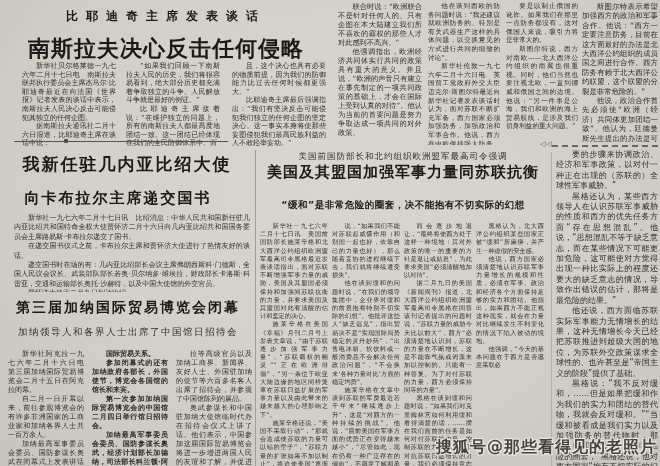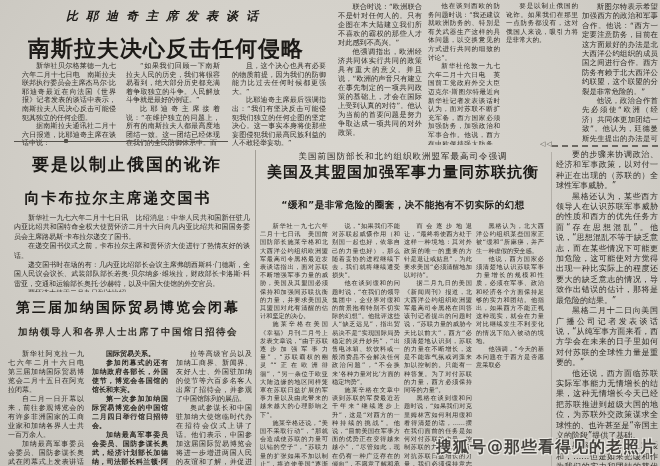--- a/index.html
+++ b/index.html
@@ -12,32 +12,32 @@
   .vrule{position:absolute;width:1px;background:#a29e96;}
   .dotline{position:absolute;height:1px;background:#55524c;}
   .dot{position:absolute;width:4px;height:4px;background:#55524c;border-radius:1px;}
   .squiggle{position:absolute;height:0;border-top:2px dashed #6b6862;}
   .arrows{position:absolute;font-size:7px;color:#55524c;letter-spacing:1px;}
   #watermark{position:absolute;left:436px;top:437px;width:224px;
     font-size:16px;font-weight:bold;letter-spacing:1px;color:#45433f;white-space:nowrap;
     text-shadow:-1px -1px 0 #e9e7e1,1px -1px 0 #e9e7e1,-1px 1px 0 #e9e7e1,1px 1px 0 #e9e7e1,0 0 2px #e9e7e1;
     z-index:9;}
   
-  #a1-kicker{left:0;top:8px;width:332px;font-size:12px;letter-spacing:8px;font-weight:bold;font-style:italic;}
+  #a1-kicker{left:0;top:8px;width:332px;font-size:12px;letter-spacing:8px;font-weight:bold;}
   #a1-headline{left:0;top:27px;width:332px;font-size:22px;letter-spacing:1px;margin-top:7px;}
   .a1col{width:94px;top:62px;height:86px;font-size:7px;line-height:8.6px;}
   
   .tscol{top:2px;height:143px;font-size:6.6px;line-height:8.6px;}
   
   #a2-h1{left:0;top:153px;width:254px;font-size:17px;letter-spacing:2px;}
   #a2-h2{left:0;top:181px;width:236px;font-size:15px;letter-spacing:2px;margin-top:8px;}
   #a2-body{left:14px;top:214px;width:236px;height:78px;font-size:7px;line-height:9.4px;}
   
   #a3-headline{left:0;top:299px;width:256px;font-size:14px;letter-spacing:2px;}
-  #a3-subhead{left:0;top:326px;width:256px;font-size:9.5px;letter-spacing:1.5px;font-weight:bold;color:#33302a;}
+  #a3-subhead{left:0;top:326px;width:256px;font-size:9.5px;letter-spacing:1.5px;font-weight:normal;color:#33302a;}
   .a3col{top:350px;height:116px;width:76px;font-size:7px;line-height:9px;}
   
   #c-kicker{left:258px;top:151px;width:290px;font-size:8.5px;letter-spacing:1px;font-weight:normal;color:#2e2b26;}
   #c-headline{left:258px;top:163px;width:290px;font-size:15px;letter-spacing:1px;}
   #c-subhead{left:258px;top:199px;width:290px;font-size:9.5px;letter-spacing:0.5px;}
   .ccol{top:222px;height:244px;width:68px;font-size:6.2px;line-height:8.2px;}
   
   #rcol{left:556px;top:150px;width:102px;height:316px;font-size:8px;line-height:10.4px;}
   #rcol-top{left:582px;width:76px;top:2px;height:141px;font-size:7.4px;line-height:9.4px;}
 </style>
@@ -64,34 +64,35 @@
   <div class="col tscol" style="left:338px;width:84px;font-size:7.2px;line-height:9px;">
       <p>联合时说：“欧洲联合不是针对任何人的。只有企图在本大陆建立我们所不喜欢的霸权的那些人才对此感到不高兴。”</p>
       <p>他强调指出，欧洲经济共同体实行共同的政策具有重大的意义。并且说，“欧洲的声音只有建立在事先制定的一项共同政策的基础上，才会在国际上受到认真的对待”。他认为当前的首要问题是努力争取达成一项共同的对外政策。</p>
     </div>
   <div class="col tscol" style="left:428px;width:72px;">
       <p>他在谈到西欧的防务问题时说：“我还建议就欧洲防务的、特别是有关武器生产这样的具体问题，以交换意见的方式进行共同的细致的讨论”。</p>
       <p>新华社伦敦一九七六年二月十六日电　英国前工党政府外交大臣迈克尔·斯图尔特最近向新华社记者发表谈话时认为，面对苏联不断扩充军备，西方国家必须加强防务，加强政治和军事合作。他说，西方在中欧保持强大防务，主</p>
     </div>
   <div class="col tscol" style="left:506px;width:72px;">
       <p>要是以制止俄国的讹诈。如果我们在那里一点防务都没有，这对俄国人来说，吸引力将是非常大的。</p>
+      <p>斯图尔特说，西方对南欧——北大西洋公约组织的南翼也很重视。同时，他们当然也要注视北欧，一直到挪威和俄国之间的边境。他说：“另一件事是公海，我们和欧洲的海上贸易航线，是涉及我们切身利益的重大问题。”</p>
     </div>
   <div class="col" id="rcol-top">
       <p>斯图尔特表示希望加强西方的政治和军事合作。他说：“西方一定要注意防务，目前在这方面最好的办法是北大西洋公约组织的成员国之间进行合作。西方防务有赖于北大西洋公约联盟，这个联盟的分裂是非常危险的。”</p>
       <p>他说，政治合作首先必须使“欧洲（经济）共同体更加团结一致”。他认为，廷德曼斯先生提出的办法是可行的。</p>
     </div>
 
   <div class="dotline" style="left:14px;top:141px;width:214px;"></div>
   <div class="dot" style="left:64px;top:139px;"></div>
   <div class="arrows" style="left:540px;top:140px;">◁◁</div>
   <div class="squiggle" style="left:552px;top:145px;width:106px;"></div>
   <div class="vrule" style="left:255px;top:150px;height:316px;"></div>
   <div class="vrule" style="left:551px;top:152px;height:314px;background:#b3afa8;"></div>
 
-  <div class="hl" id="a2-h1">要是以制止俄国的讹诈</div>
+  <div class="hl" id="a2-h1">我新任驻几内亚比绍大使</div>
   <div class="hl" id="a2-h2">向卡布拉尔主席递交国书</div>
   <div class="col" id="a2-body">
       <p>新华社一九七六年二月十七日讯　比绍消息：中华人民共和国新任驻几内亚比绍共和国特命全权大使贾怀济二月十六日向几内亚比绍共和国国务委员会主席路易斯·卡布拉尔递交了国书。</p>
       <p>在递交国书仪式之前，卡布拉尔主席和贾怀济大使进行了热情友好的谈话。</p>
       <p>递交国书时在场的有：几内亚比绍部长会议主席弗朗西斯科·门德斯，全国人民议会议长、武装部队部长若奥·贝尔纳多·维埃拉，财政部长卡洛斯·科雷亚，交通和运输部长奥托·沙赫特，以及中国大使馆的外交官员。</p>
       <p>贾怀济大使于二月九日到达比绍。</p>
     </div>
 
   <div class="hl" id="a3-headline">第三届加纳国际贸易博览会闭幕</div>
   <div class="hl" id="a3-subhead">加纳领导人和各界人士出席了中国馆日招待会</div>
@@ -130,20 +131,19 @@
       <p>黑格在谈到缓和问题时说，“如果我们对克里姆林宫如何利用缓和看得清楚的话，……摆在我们面前的任务是如何对付苏联的力量，控制苏联的力量”，“为了对抗苏联日益增长的力量，我们必须保持意志和平衡”。</p>
     </div>
   <div class="col ccol" style="left:476px;">
       <p>黑格认为，北大西洋公约组织某些国家正被“缓和”所麻痹，并产生一种虚假的安全感。</p>
       <p>他说，西方国家必须清楚地认识苏联军事力量增长的规模和性质，必须在军事、政治和经济各个方面保持足够的实力和团结。他指出，如果西方不能正视这种现实，就会在力量对比继续发生不利变化的情况下陷入被动的境地。</p>
       <p>他强调，“今天的基本问题在于西方是否愿意采取必</p>
     </div>
   <div class="col" id="rcol">
       <p>要的步骤来协调政治、经济和军事政策，以对付一种正在出现的（苏联的）全球性军事威胁。”</p>
       <p>黑格还认为，某些西方领导人在认识苏联军事威胁的性质和西方的优先任务方面“存在思想混乱”。他说，“思想混乱不等于缺乏意志，而在某些情况下可能更加危险，这可能使对方觉得出现一种比实际上的程度还要大的缺乏意志的情况，导致作出错误的估计，那将是最危险的结果。”</p>
-      <p>黑格二月十二日向美国广播公司记者发表谈话说，“从纯军事方面来看，西方学会在未来的日子里如何对付苏联的全球性力量是重要的。”</p>
       <p>他还说，西方面临苏联实际军事能力无情增长的结果，这种无情增长今天已经把苏联推进到超级大国的地位，为苏联外交政策谋求全球性的、也许甚至是“帝国主义的阶段”提供了基础。</p>
       <p>黑格说：“我不反对缓和，……但是如果把缓和作为我们的实力和团结的替代物，我就会反对缓和。”“当缓和被看成是我们实力以及加强防务的替代物时，那么，缓和就成为一个非常危险的圈套，”黑格还说，他对西方国家“抱有不切实际的幻想”表示担心。</p>
     </div>
 
   <div id="watermark">搜狐号@那些看得见的老照片</div>
 
 </div>
 
 </body></html>

